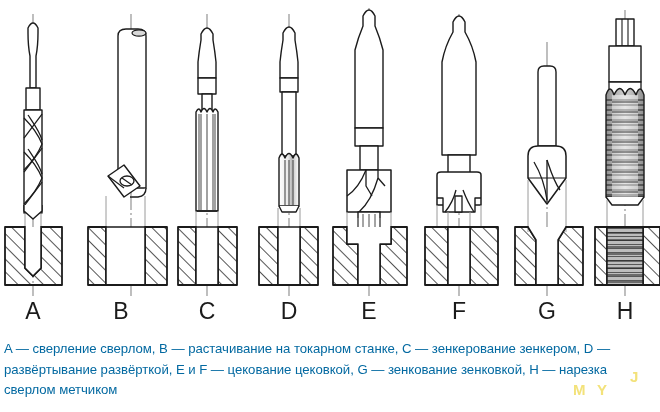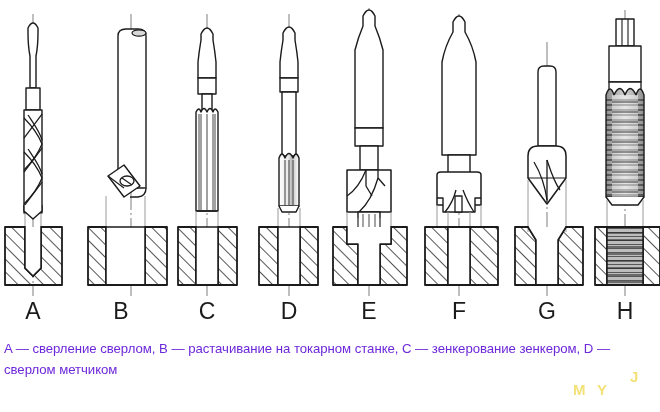--- a/index.html
+++ b/index.html
@@ -40,21 +40,21 @@
     margin-left: -15px;
     line-height: 28px;
   }
   .caption {
     position: absolute;
     left: 4px;
     top: 339px;
     width: 652px;
     font-size: 13.2px;
     line-height: 20.5px;
-    color: #6d28d9;
+    color: #0369a1;
     font-family: "Liberation Sans", sans-serif;
     letter-spacing: -0.05px;
   }
   .wm {
     position: absolute;
     color: #f3e27a;
     font-size: 15px;
     font-weight: bold;
     font-family: "Liberation Sans", sans-serif;
   }
@@ -354,20 +354,21 @@
     <div class="letter" style="left:207px">C</div>
     <div class="letter" style="left:289px">D</div>
     <div class="letter" style="left:369px">E</div>
     <div class="letter" style="left:459px">F</div>
     <div class="letter" style="left:547px">G</div>
     <div class="letter" style="left:625px">H</div>
   </div>
 
   <div class="caption">
     <div>A — сверление сверлом, B — растачивание на токарном станке, C — зенкерование зенкером, D —</div>
+    <div>развёртывание развёрткой, E и F — цекование цековкой, G — зенкование зенковкой, H — нарезка</div>
     <div>сверлом метчиком</div>
   </div>
 
   <div class="wm" style="left:573px; top:381px">M</div>
   <div class="wm" style="left:597px; top:381px">Y</div>
   <div class="wm" style="left:630px; top:368px">J</div>
 
 </div>
 
 </body></html>

